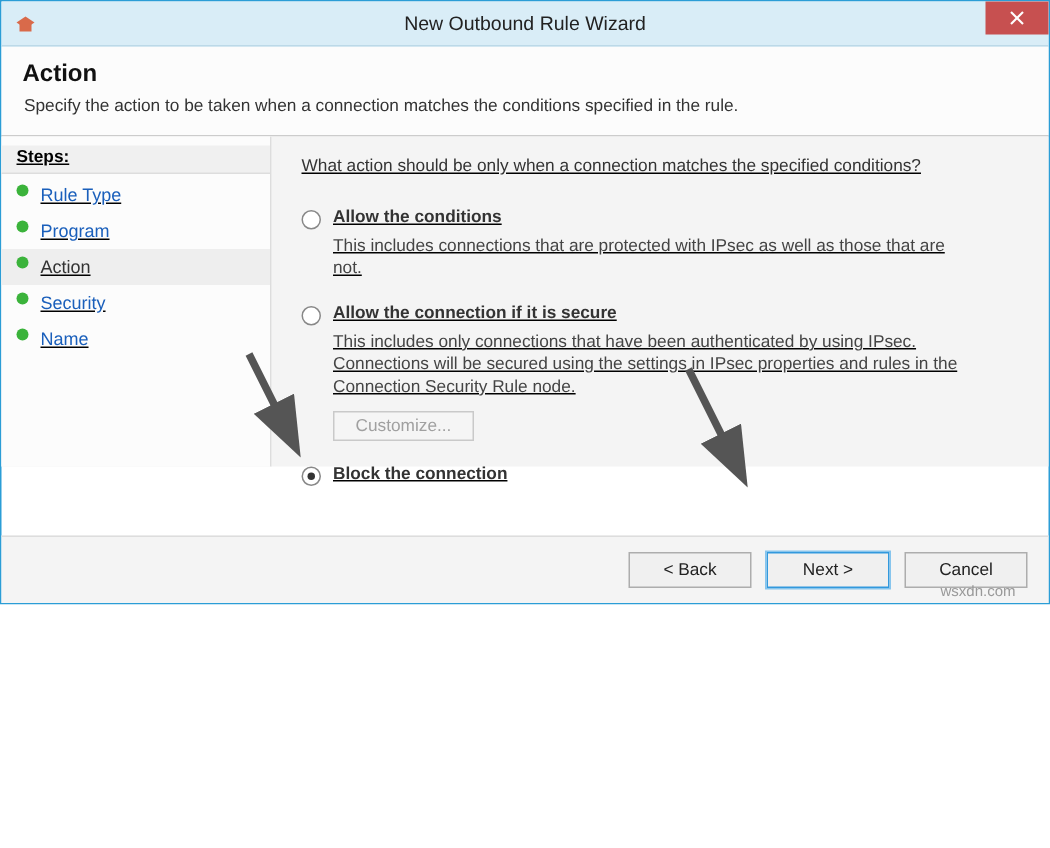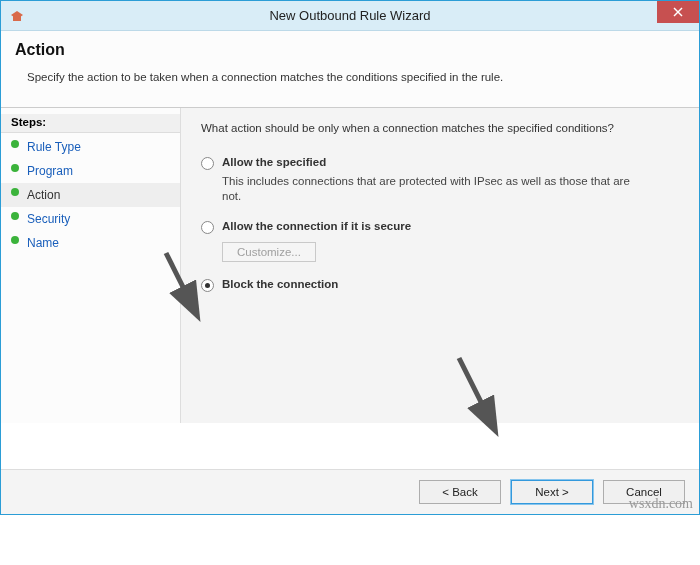--- a/index.html
+++ b/index.html
@@ -1,18 +1,18 @@
 <!DOCTYPE html>
 <html><head>
   <meta charset="utf-8">
   <style>
     * { box-sizing: border-box; font-family: "Segoe UI", Tahoma, sans-serif; }
     body { margin: 0; background: #fff; }
     .window {
-      width: 700px; height: 515px;
+      width: 700px; height: 403px;
       border: 1px solid #2b9dd6;
       display: flex; flex-direction: column;
       position: relative;
       background: #fff;
     }
     .titlebar {
       height: 30px; background: #d9edf7;
       border-bottom: 1px solid #bcd9e8;
       display: flex; align-items: center;
       position: relative;
@@ -36,26 +36,27 @@
     }
     .header {
       padding: 10px 14px 12px 14px;
       background: #fcfcfc;
     }
     .header h1 {
       margin: 0 0 6px 0;
       font-size: 16px; font-weight: 700; color: #111;
     }
     .header p {
-      margin: 12px; font-size: 11.5px; color: #333;
+      margin: 1px; font-size: 11.5px; color: #333;
     }
     .divider { height: 1px; background: #ccc; }
     .body {
       flex: 1; display: flex; min-height: 0;
       background: #f4f4f4;
+      text-decoration: underline;
     }
     .sidebar {
       width: 180px;
       background: #fcfcfc;
       border-right: 1px solid #ddd;
       padding: 6px 0;
     }
     .sidebar-title {
       font-size: 11.5px; font-weight: 700;
       padding: 2px 10px 4px 10px;
@@ -123,22 +124,22 @@
     }
     .footer button.primary {
       border: 1px solid #3399dd;
       outline: 1px solid #87c5ed;
     }
     .arrow {
       position: absolute;
       pointer-events: none;
     }
     .watermark {
-      position: absolute; right: 6px; bottom: 2px;
-      font-size: 14px; color: #999; font-family: Liberation Serif, serif;
+      position: absolute; right: 22px; bottom: 2px;
+      font-size: 10px; color: #999;
     }
   </style>
 </head>
 <body>
 
 <div class="window">
 
   <div class="titlebar">
     <span class="icon">
       <svg width="16" height="16" viewBox="0 0 16 16">
@@ -186,30 +187,31 @@
         <span class="label-link">Name</span>
       </div>
     </div>
 
     <div class="content">
       <div class="prompt">What action should be only when a connection matches the specified conditions?</div>
 
       <div class="option-group">
         <div class="option-row">
           <span class="radio"></span>
-          <span class="option-label">Allow the specified</span>
+          <span class="option-label">Allow the conditions</span>
         </div>
         <div class="option-desc">This includes connections that are protected with IPsec as well as those that are not.</div>
       </div>
 
       <div class="option-group">
         <div class="option-row">
           <span class="radio"></span>
           <span class="option-label">Allow the connection if it is secure</span>
         </div>
+        <div class="option-desc">This includes only connections that have been authenticated by using IPsec. Connections will be secured using the settings in IPsec properties and rules in the Connection Security Rule node.</div>
         <button class="customize-btn" disabled="">Customize...</button>
       </div>
 
       <div class="option-group">
         <div class="option-row">
           <span class="radio checked"></span>
           <span class="option-label">Block the connection</span>
         </div>
       </div>
 

